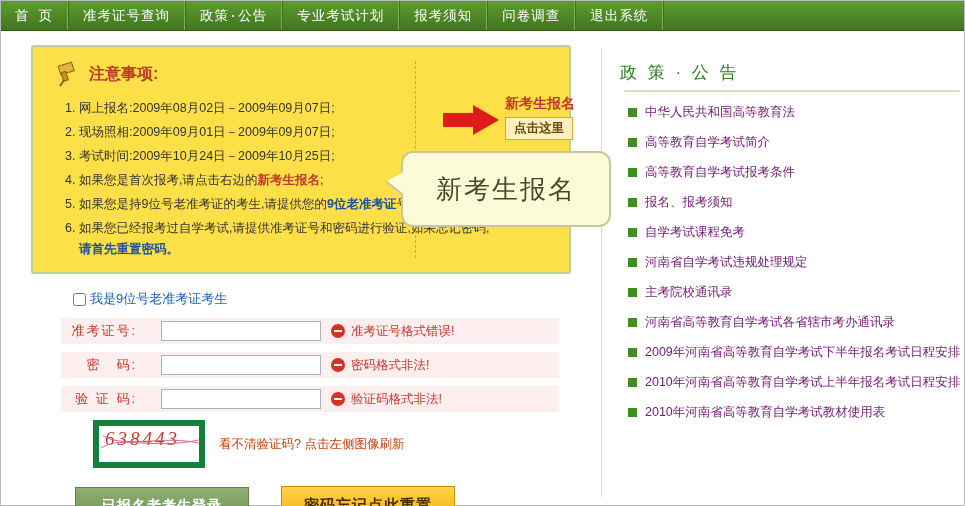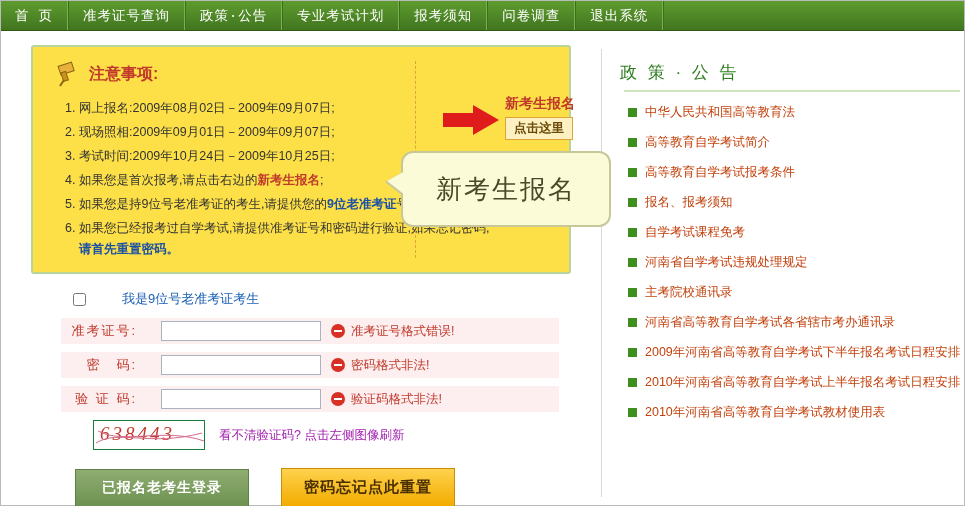--- a/index.html
+++ b/index.html
@@ -106,21 +106,21 @@
     filter: drop-shadow(-2px 1px 0 #c7c79a);
   }
 
   
   .form-area { margin-top: 16px; width: 540px; }
   .old-check-row {
     display: flex; align-items: center;
     margin: 8px 0 10px 42px;
   }
   .old-check-row input { margin: 0 0 0 0; }
-  .old-check-label { color: #1a5fb4; margin-left: 36px; font-size: 13px; cursor: pointer; }
+  .old-check-label { color: #1a5fb4; margin-left: 4px; font-size: 13px; cursor: pointer; }
 
   .field-row {
     display: flex; align-items: center;
     height: 26px; margin-bottom: 8px;
     background: #fdeff0;
     width: 498px;
     margin-left: 30px;
   }
   .field-label {
     width: 100px; text-align: right; padding-right: 24px;
@@ -136,32 +136,32 @@
     background: #d93025; margin-left: 10px; position: relative; flex: none;
   }
   .err-icon::after {
     content: ""; position: absolute; left: 3px; top: 6px;
     width: 8px; height: 2px; background: #fff;
   }
   .err-text { color: #c0392b; font-size: 12.5px; margin-left: 6px; text-align: center; }
 
   .captcha-row { display: flex; align-items: center; margin: 6px 0 0 62px; }
   .captcha-img {
-    width: 112px; height: 30px; background: #fff;
-    border: 1px solid #15803d;
+    width: 112px; height: 48px; background: #fff;
+    border: 6px solid #15803d;
     position: relative; overflow: hidden;
     cursor: pointer;
   }
   .captcha-text {
     position: absolute; left: 6px; top: 2px;
     font-family: "Liberation Serif", serif;
     font-size: 19px; font-style: italic; color: #c0392b;
     letter-spacing: 3px;
   }
-  .captcha-hint { margin-left: 14px; font-size: 12.5px; color: #a21caf; }
+  .captcha-hint { margin-left: 14px; font-size: 12.5px; color: #c2410c; }
 
   .btn-row { display: flex; align-items: center; margin: 18px 0 16px 44px; }
   .btn-login {
     background: #7d9f60;
     background: linear-gradient(#8fae72, #6d9150);
     border: 1px solid #5e7f45;
     color: #fff; font-size: 14px; font-weight: bold;
     padding: 9px 26px; letter-spacing: 1px; cursor: pointer;
   }
   .btn-reset {
@@ -175,21 +175,21 @@
 
   
   .right-title {
     color: #2e7d1f; font-size: 17px; font-weight: normal;
     letter-spacing: 3px; margin: 0 0 6px 0;
   }
   .right-rule { height: 2px; background: #cfe3bd; margin: 4px 4px 12px 4px; }
   .news-list { list-style: none; margin: 0; padding: 0; }
   .news-list li {
     display: flex; align-items: flex-start;
-    margin-bottom: 13px; font-size: 12.5px; color: #c2410c;
+    margin-bottom: 13px; font-size: 12.5px; color: #701a75;
     cursor: pointer;
   }
   .bullet {
     width: 9px; height: 9px; background: #3f8f1f;
     margin: 4px 8px 0 8px; flex: none;
   }
 </style>
 </head>
 <body>
 

